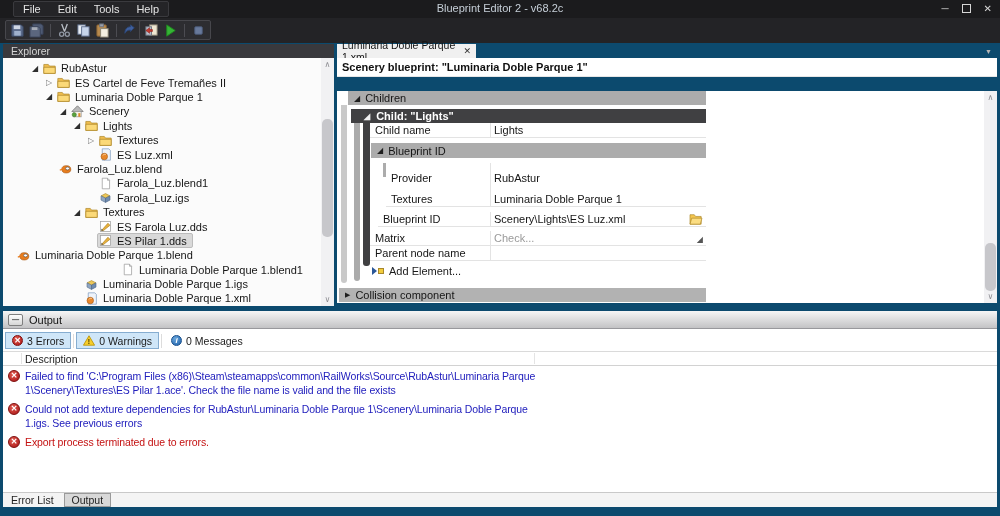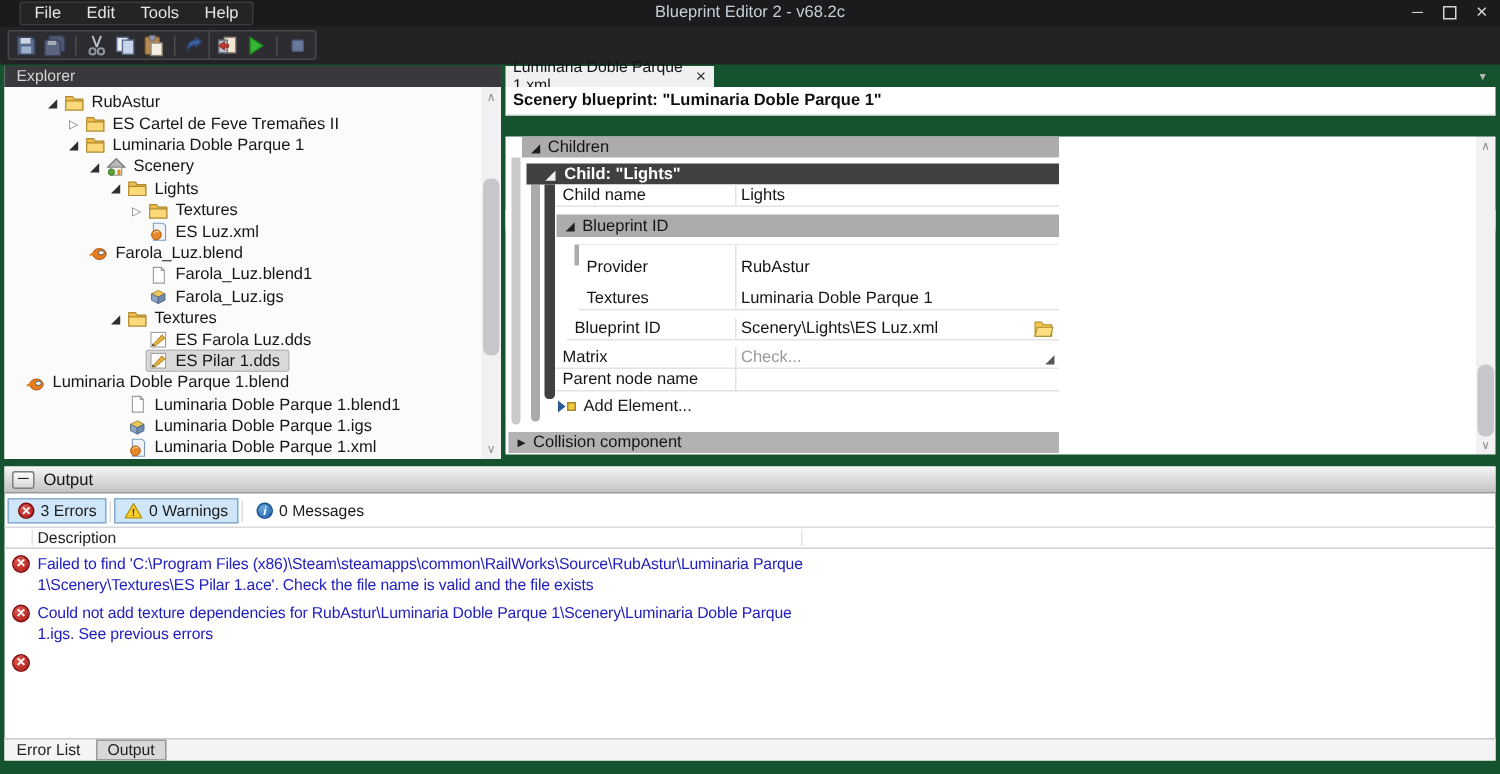--- a/index.html
+++ b/index.html
@@ -1,17 +1,17 @@
 <!DOCTYPE html>
 <html><head>
 <meta charset="utf-8">
 <style>
   * { margin:0; padding:0; box-sizing:border-box; }
   html,body { background:#101010; }
-  .window { position:relative; width:1000px; height:516px; background:#14532d;
+  .window { position:relative; width:1000px; height:516px; background:#0c4a6e;
             font-family:"Liberation Sans", sans-serif; overflow:hidden; }
 
   
   .titlebar { position:absolute; left:0; top:0; right:0; height:18px; background:#1b1b1d; }
   .menu-group { position:absolute; left:13px; top:1px; height:16px; display:flex; align-items:center;
                 background:#242427; border:1px solid #3a3a3e; border-radius:2px; padding:0 9px; gap:17px; }
   .menu-item { color:#e4e4e4; font-size:11px; line-height:15px; cursor:default; }
   .app-title { position:absolute; left:0; right:0; top:2px; text-align:center; color:#c6cfd8; font-size:11px; }
   .win-controls { position:absolute; right:8px; top:2px; display:flex; gap:13px; align-items:center; }
   .win-btn { color:#d6d6d6; font-size:10px; line-height:13px; }
@@ -349,21 +349,21 @@
           <span class="tree-exp"></span>
           <span class="selbox">
             <span class="tree-icon"><svg width="13" height="13" viewBox="0 0 16 16">
                 <ellipse cx="9" cy="9" rx="5.5" ry="4.5" fill="#e87d1e" stroke="#a85610" stroke-width="0.8"></ellipse>
                 <ellipse cx="10.5" cy="8" rx="2.4" ry="1.8" fill="#fff" stroke="#33424f" stroke-width="0.7"></ellipse>
                 <path d="M1 10c2-0.5 4-2 6-4" stroke="#e87d1e" stroke-width="1.6" fill="none"></path>
               </svg></span>
             <span class="tree-label">Luminaria Doble Parque 1.blend</span>
           </span>
         </div>
-        <div class="tree-row" style="padding-left: 68px;">
+        <div class="tree-row" style="padding-left: 104px;">
           <span class="tree-exp"></span>
           <span class="selbox">
             <span class="tree-icon"><svg width="13" height="13" viewBox="0 0 16 16">
                 <path d="M4 1.5h6.5L13 4v10.5H4z" fill="#fff" stroke="#9a9a9a" stroke-width="0.9"></path>
                 <path d="M10.5 1.5V4H13" fill="none" stroke="#9a9a9a" stroke-width="0.9"></path>
               </svg></span>
             <span class="tree-label">Luminaria Doble Parque 1.blend1</span>
           </span>
         </div>
         <div class="tree-row" style="padding-left: 68px;">
@@ -532,20 +532,21 @@
         <div class="err-row">
           <span class="ic-err">✕</span>
           <span class="err-text" style="color: rgb(34, 32, 189);">Failed to find 'C:\Program Files (x86)\Steam\steamapps\common\RailWorks\Source\RubAstur\Luminaria Parque 1\Scenery\Textures\ES Pilar 1.ace'. Check the file name is valid and the file exists</span>
         </div>
         <div class="err-row">
           <span class="ic-err">✕</span>
           <span class="err-text" style="color: rgb(34, 32, 189);">Could not add texture dependencies for RubAstur\Luminaria Doble Parque 1\Scenery\Luminaria Doble Parque 1.igs. See previous errors</span>
         </div>
         <div class="err-row">
           <span class="ic-err">✕</span>
+          <span class="err-text" style="color: rgb(196, 18, 18);">Export process terminated due to errors.</span>
         </div>
       </div>
     <div class="bottom-tabs">
       <span class="btab">Error List</span>
       <span class="btab selected">Output</span>
     </div>
   </div>
 
 </div>
 

